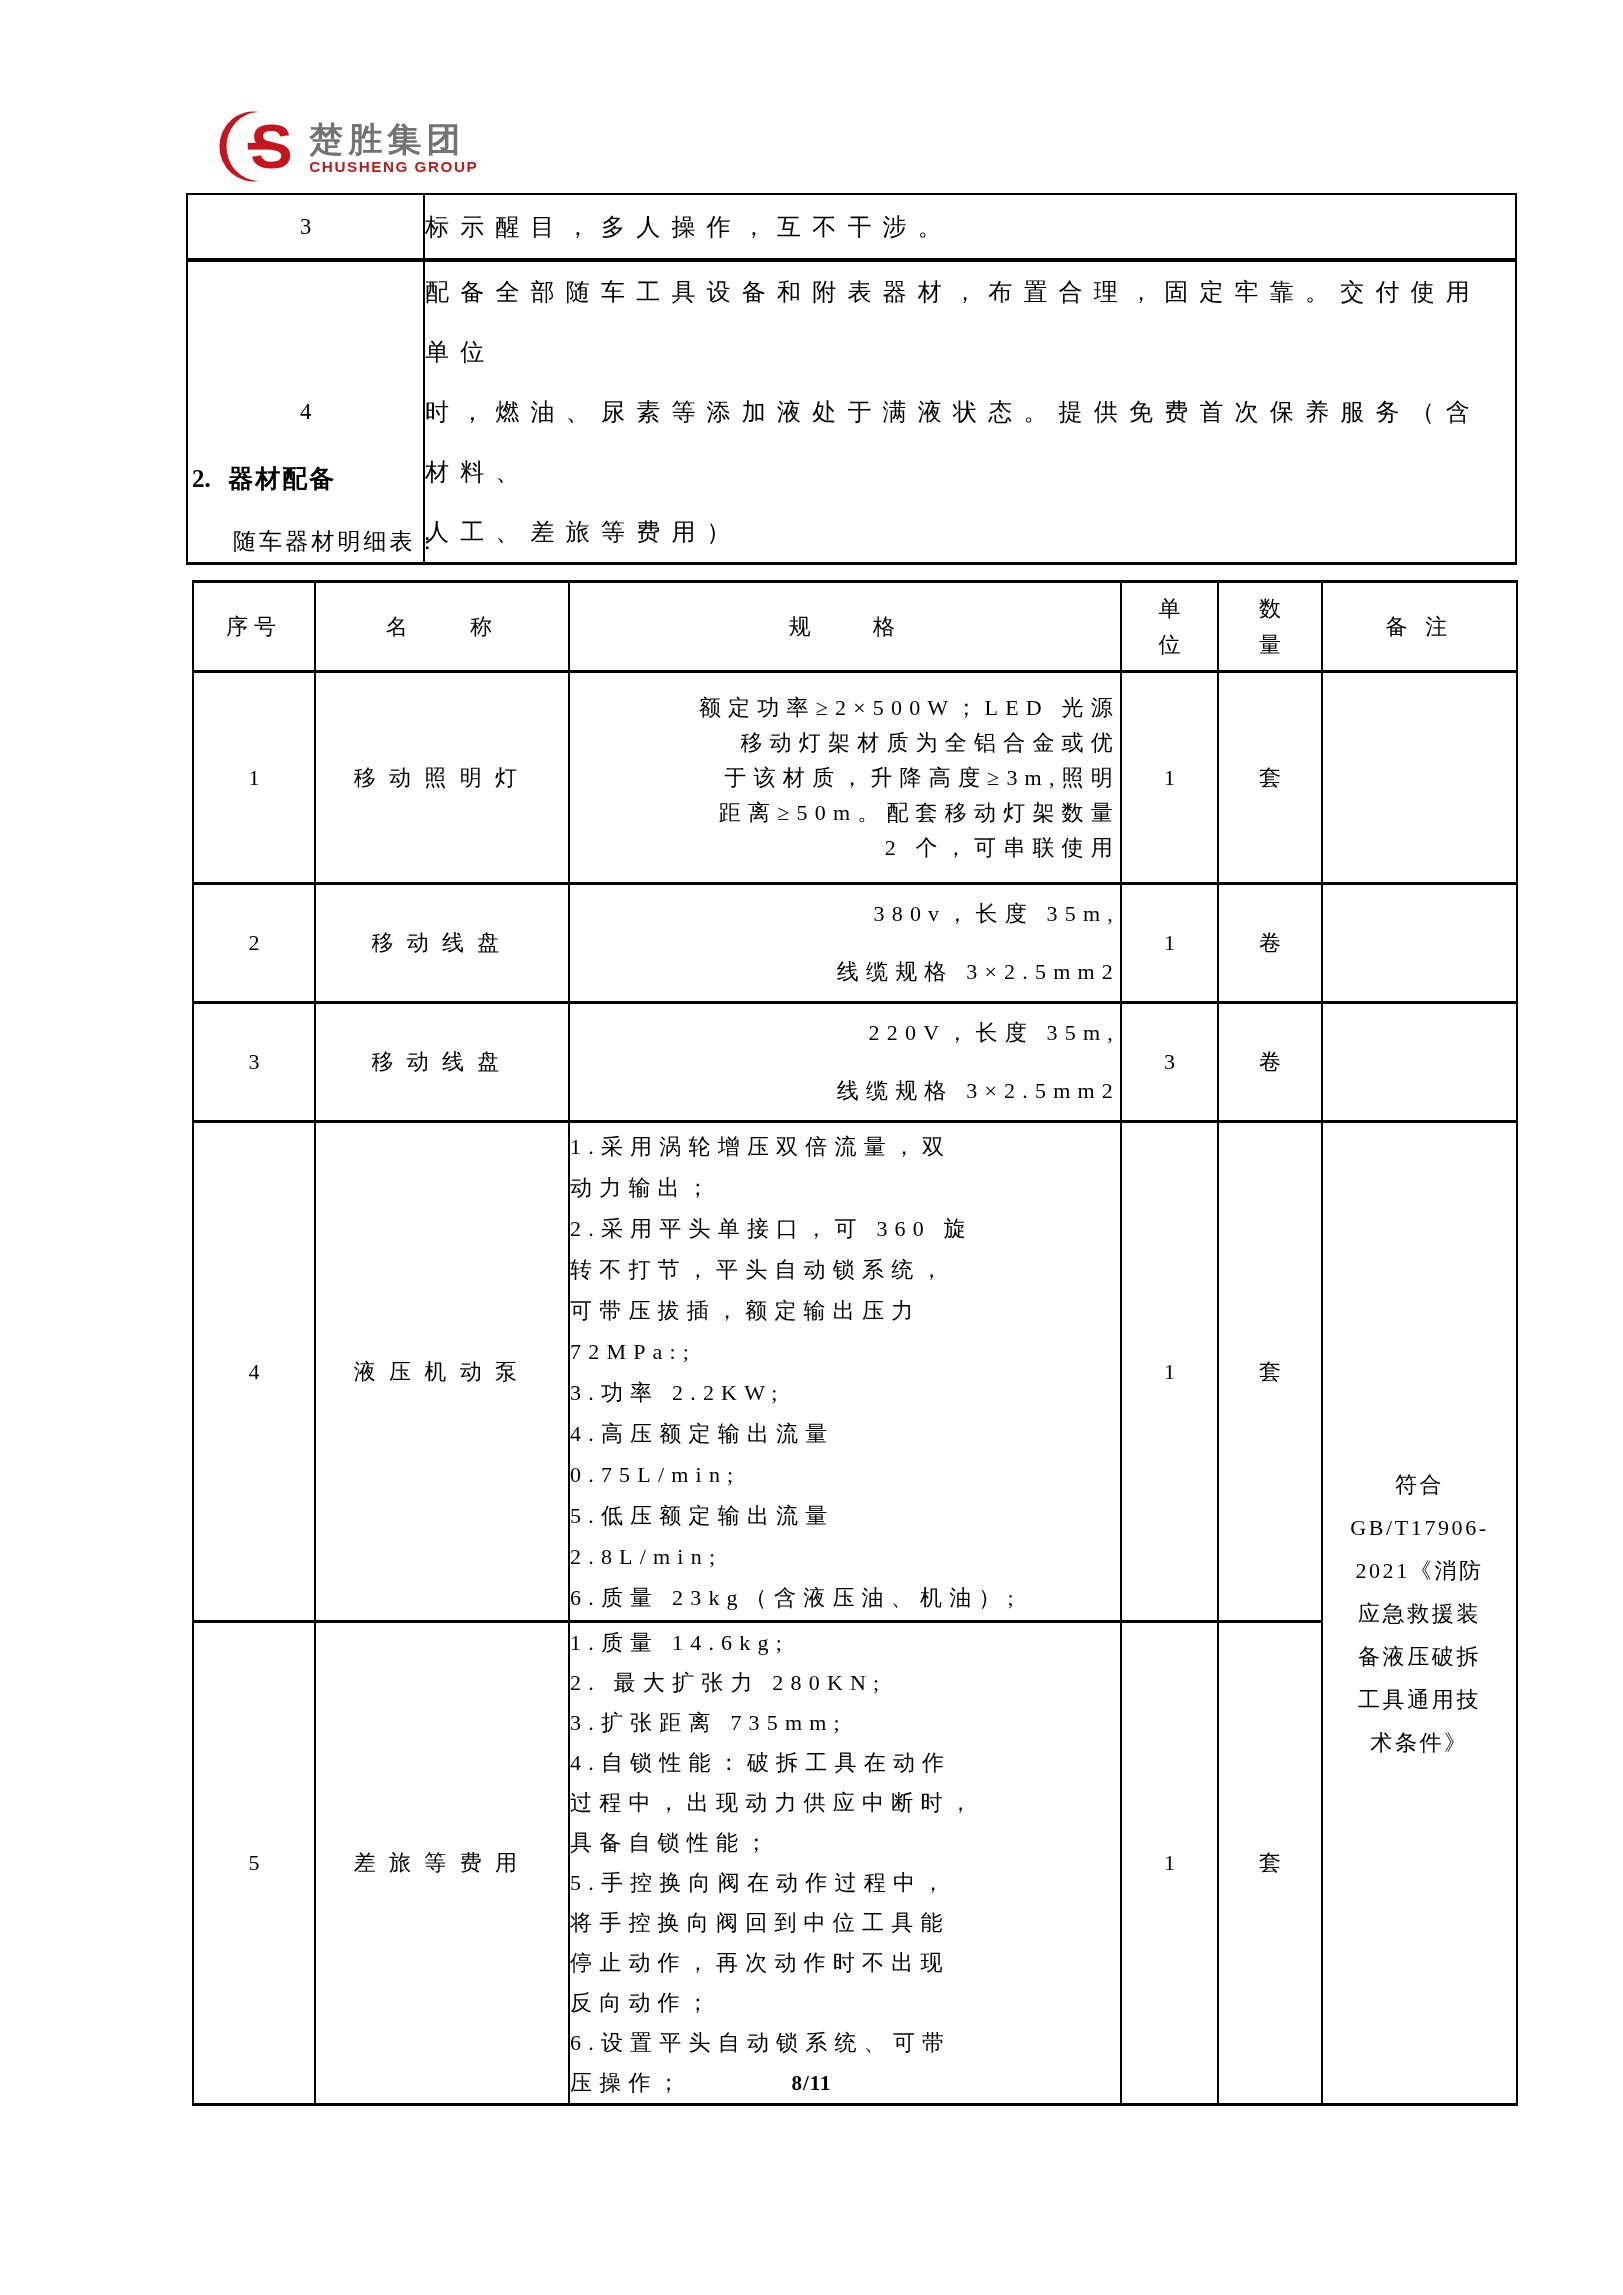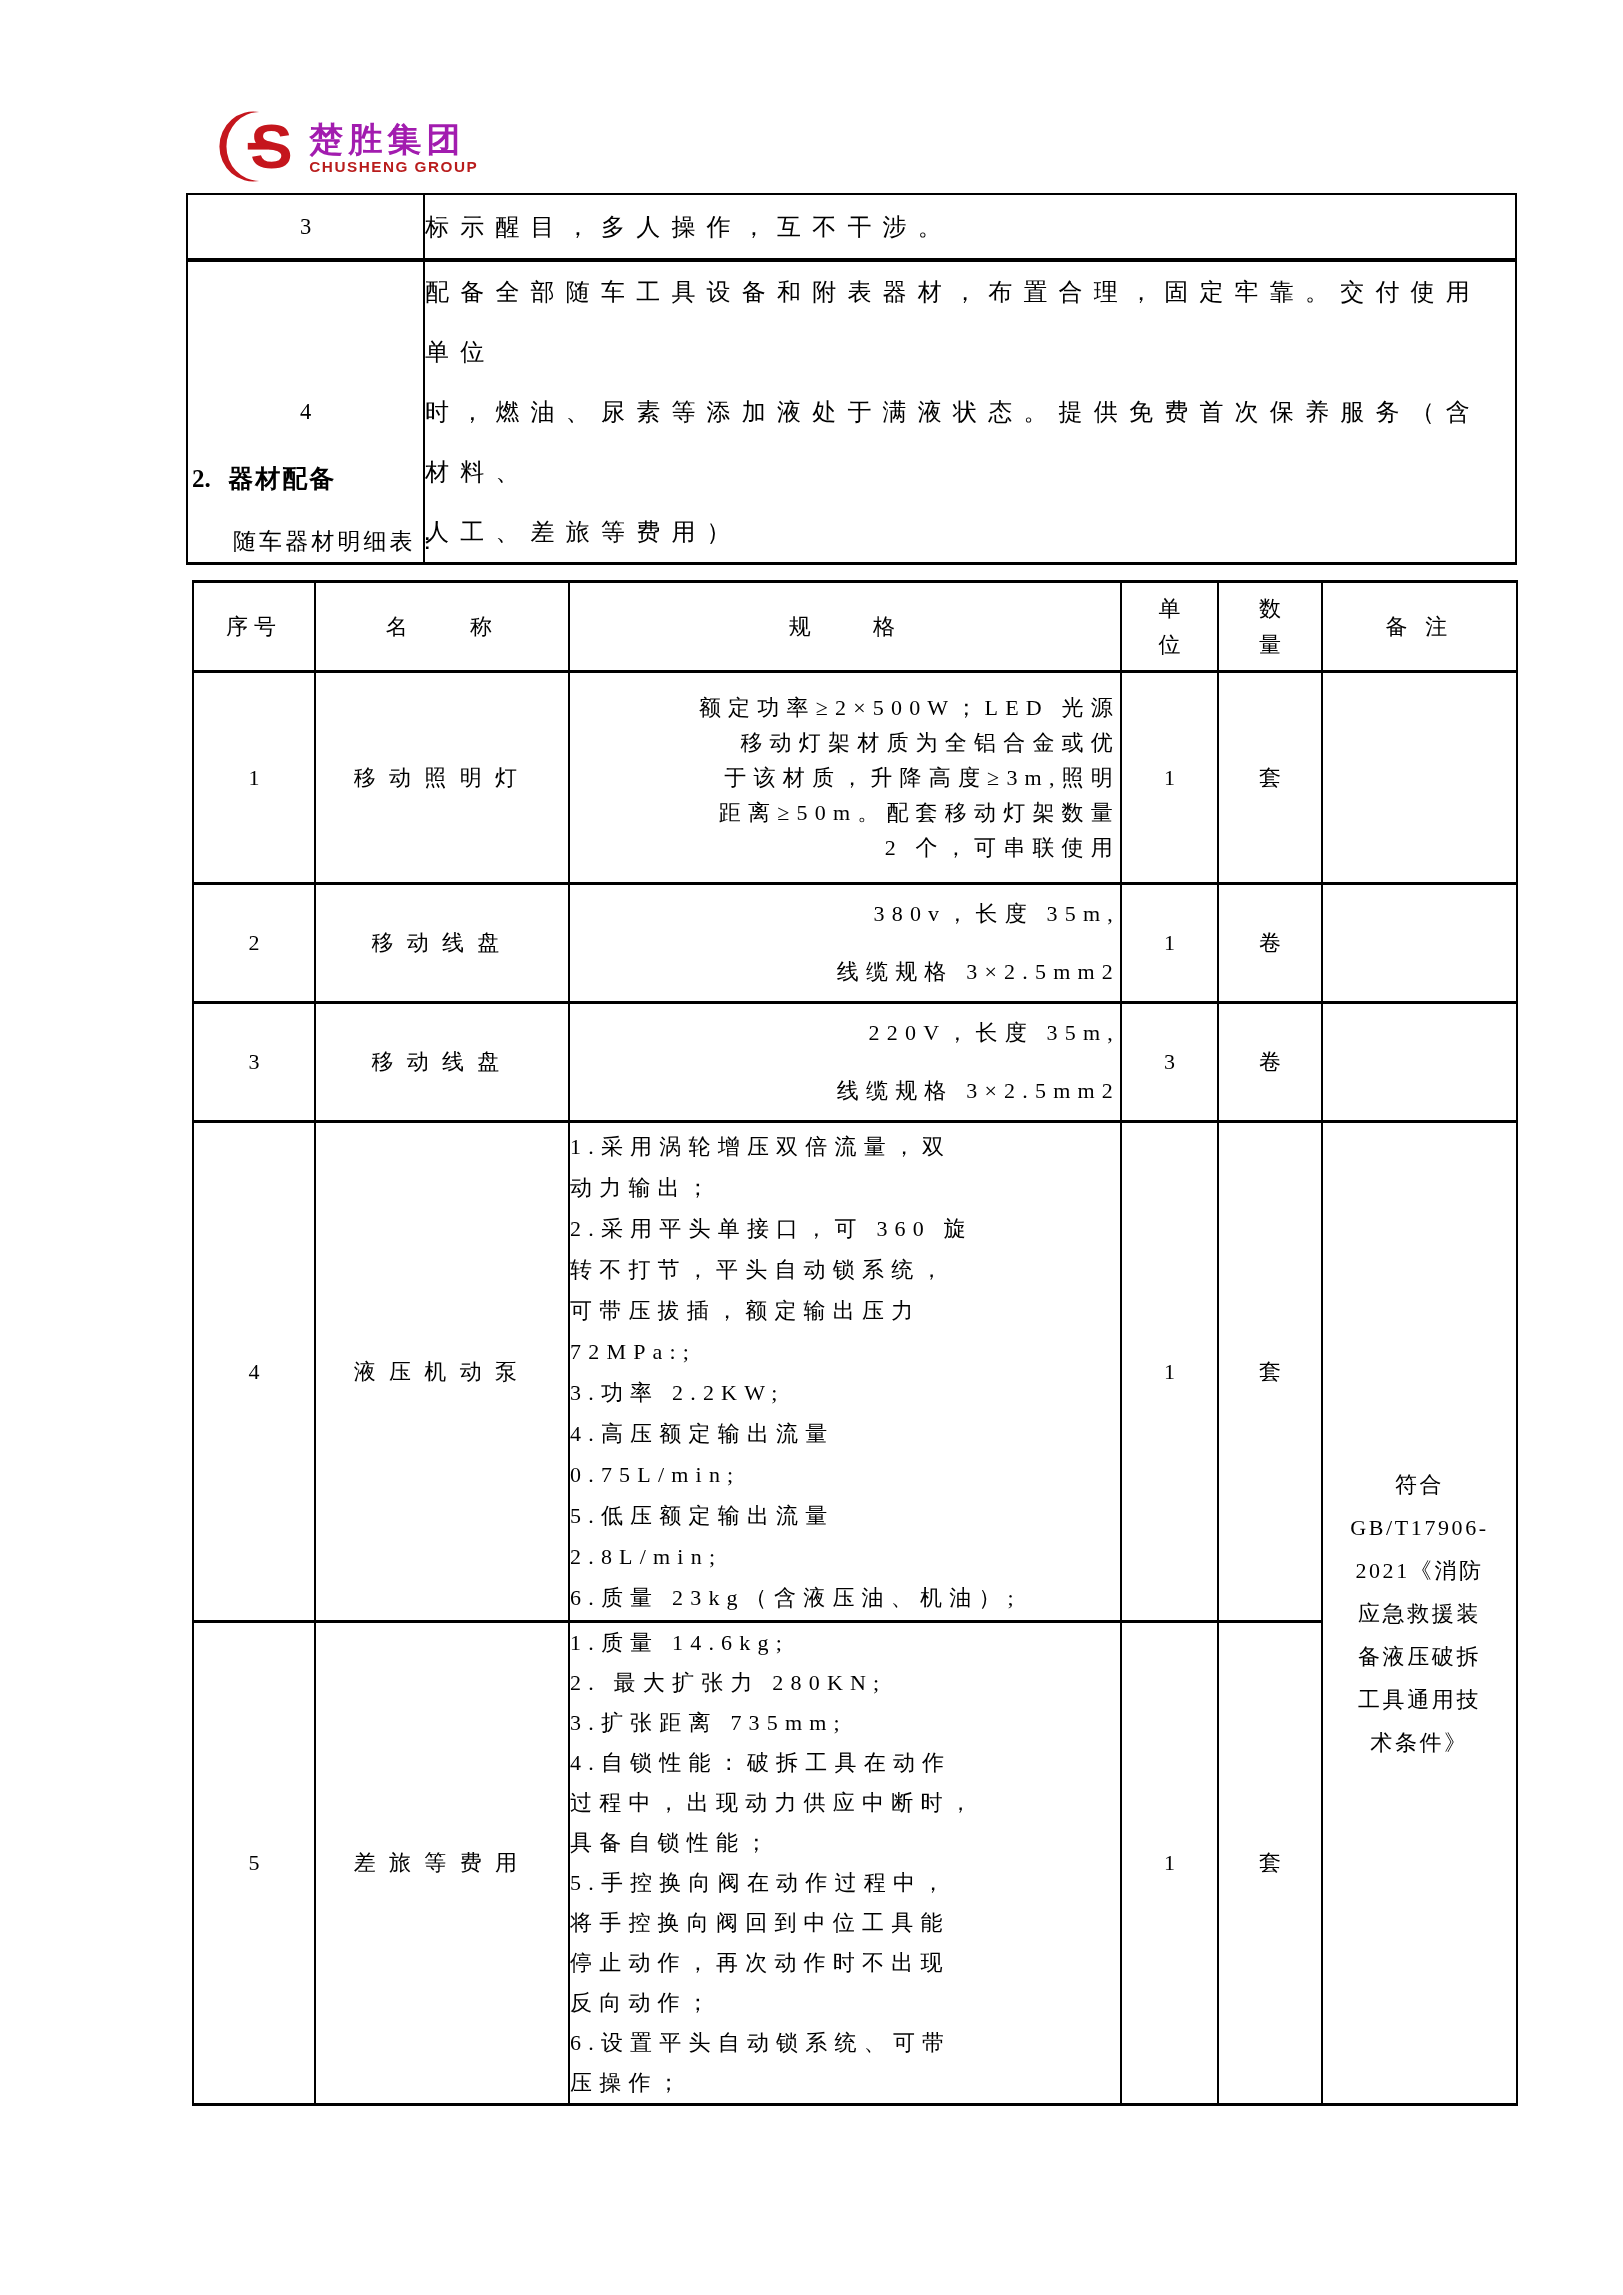--- a/index.html
+++ b/index.html
@@ -11,21 +11,21 @@
     font-family:"Liberation Serif","DejaVu Serif",serif;
     overflow:hidden;
   }
 
   
   .logo{position:absolute;left:218px;top:110px;display:flex;align-items:flex-start;}
   .logo-mark{width:77px;height:73px;}
   .logo-text{margin-left:14.3px;display:flex;flex-direction:column;justify-content:flex-start;padding-top:12.3px;}
   .logo-cn{
     font-family:"Liberation Sans","DejaVu Sans",sans-serif;
-    font-weight:bold;font-size:34px;line-height:34px;color:#a21caf;letter-spacing:5.1px;white-space:nowrap;
+    font-weight:bold;font-size:34px;line-height:34px;color:#737373;letter-spacing:5.1px;white-space:nowrap;
   }
   .logo-en{
     font-family:"Liberation Sans","DejaVu Sans",sans-serif;
     font-weight:bold;font-size:15.3px;line-height:17.4px;color:#b91c1c;letter-spacing:1.5px;margin-top:2px;white-space:nowrap;
   }
 
   
   .ttable{
     position:absolute;left:186px;top:193px;
     width:1331px;border-collapse:collapse;table-layout:fixed;
@@ -229,15 +229,16 @@
 停止动作，再次动作时不出现
 反向动作；
 6.设置平头自动锁系统、可带
 压操作；</td>
         <td class="cell-unit">1</td>
         <td class="cell-qty">套</td>
       </tr>
     </tbody>
   </table>
 
+  <div class="page-footer">8/11</div>
 
 </div>
 
 
 </body></html>

